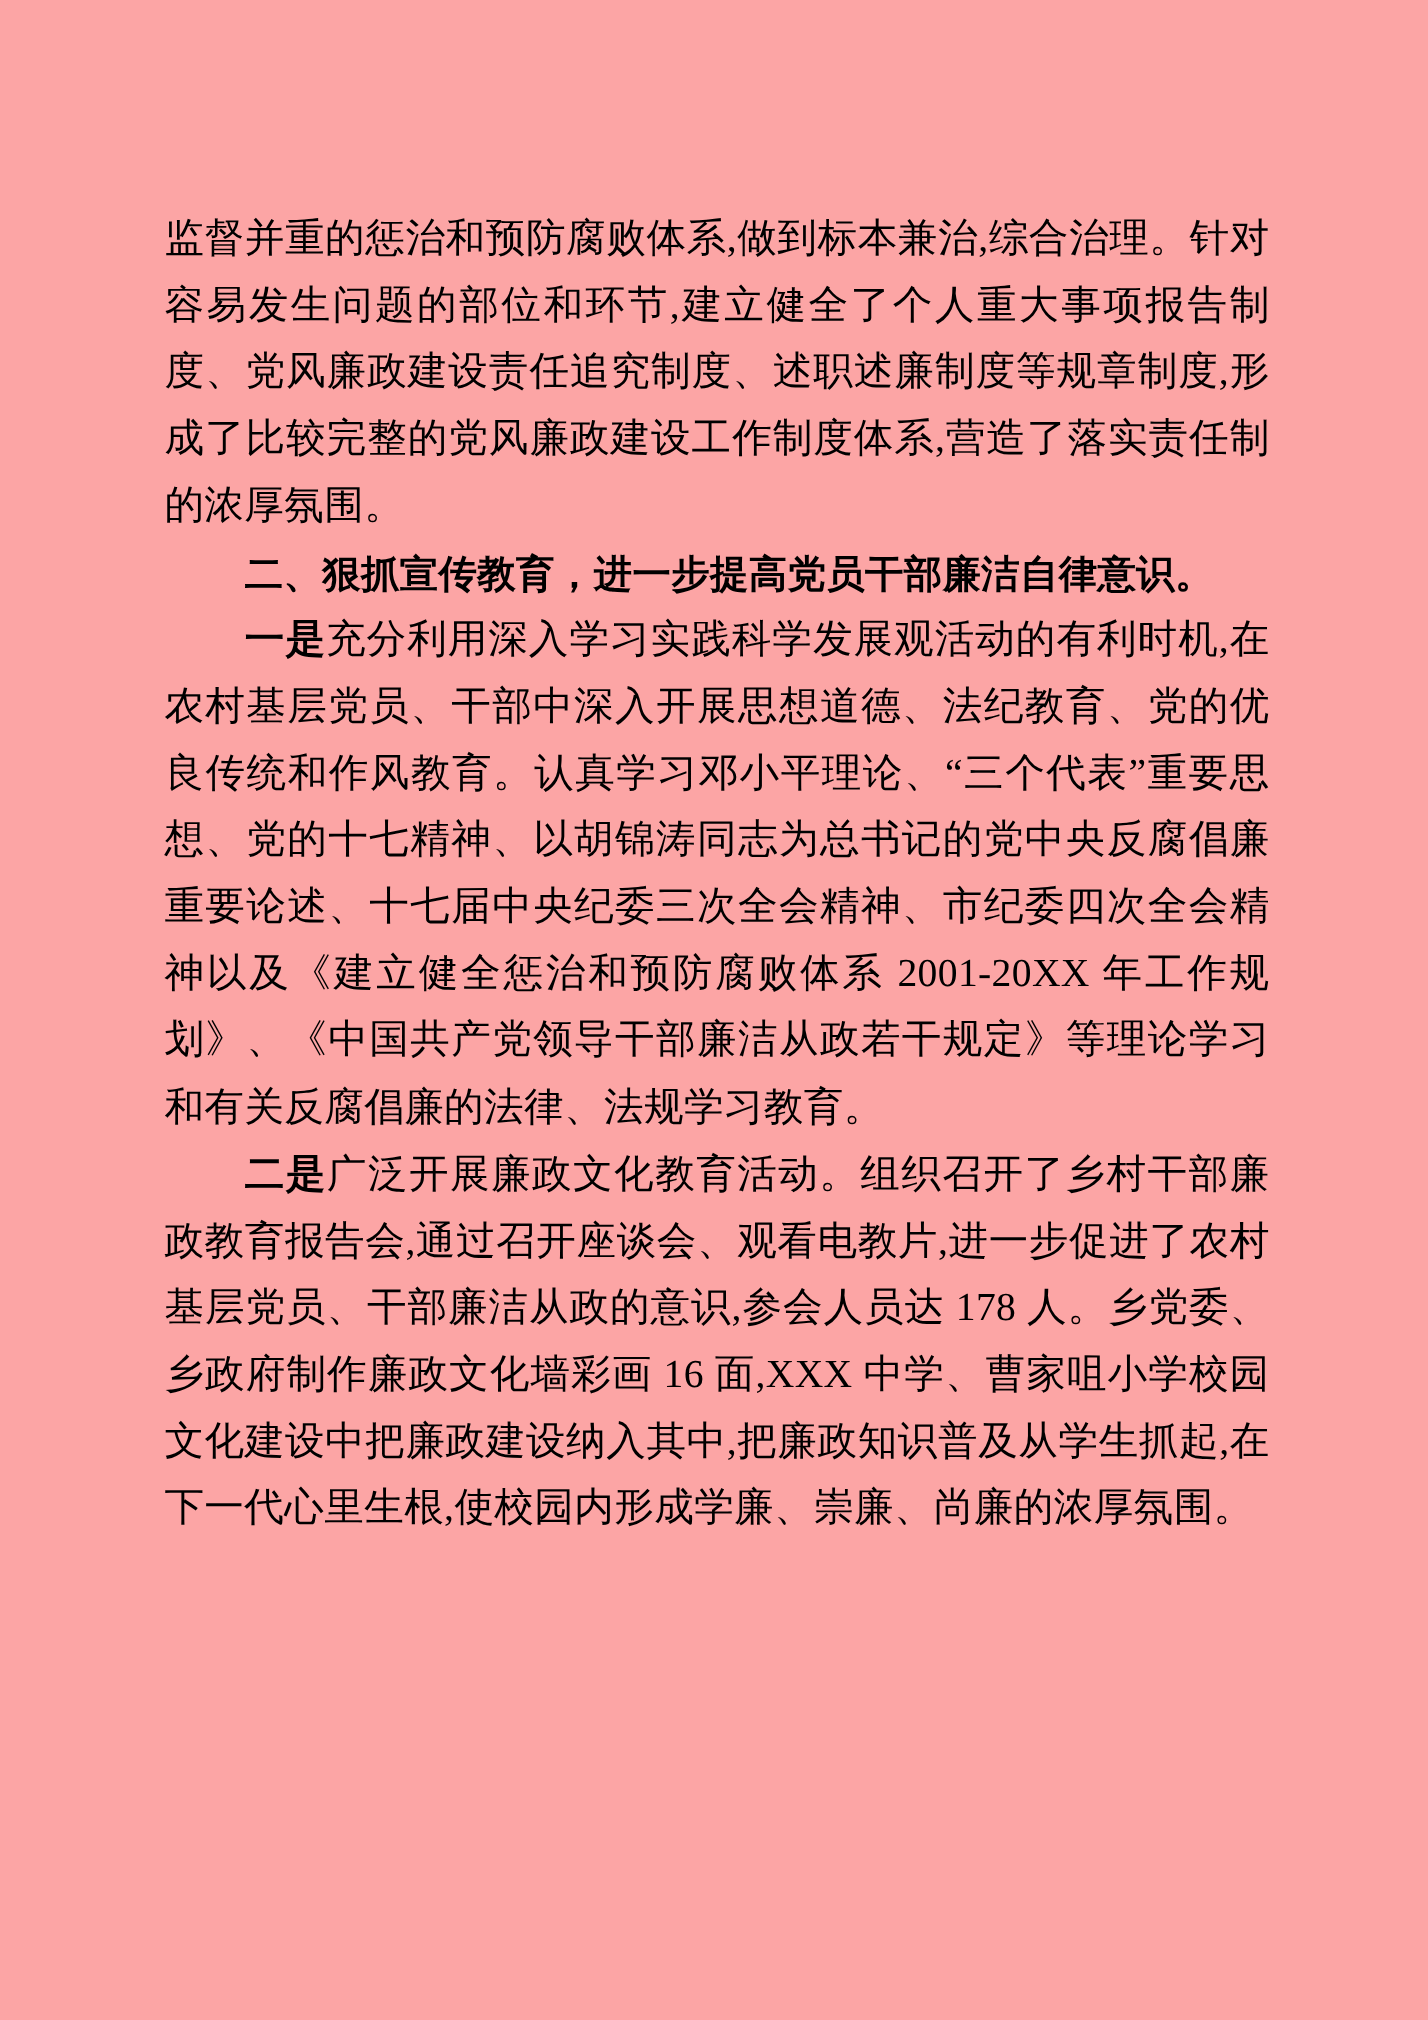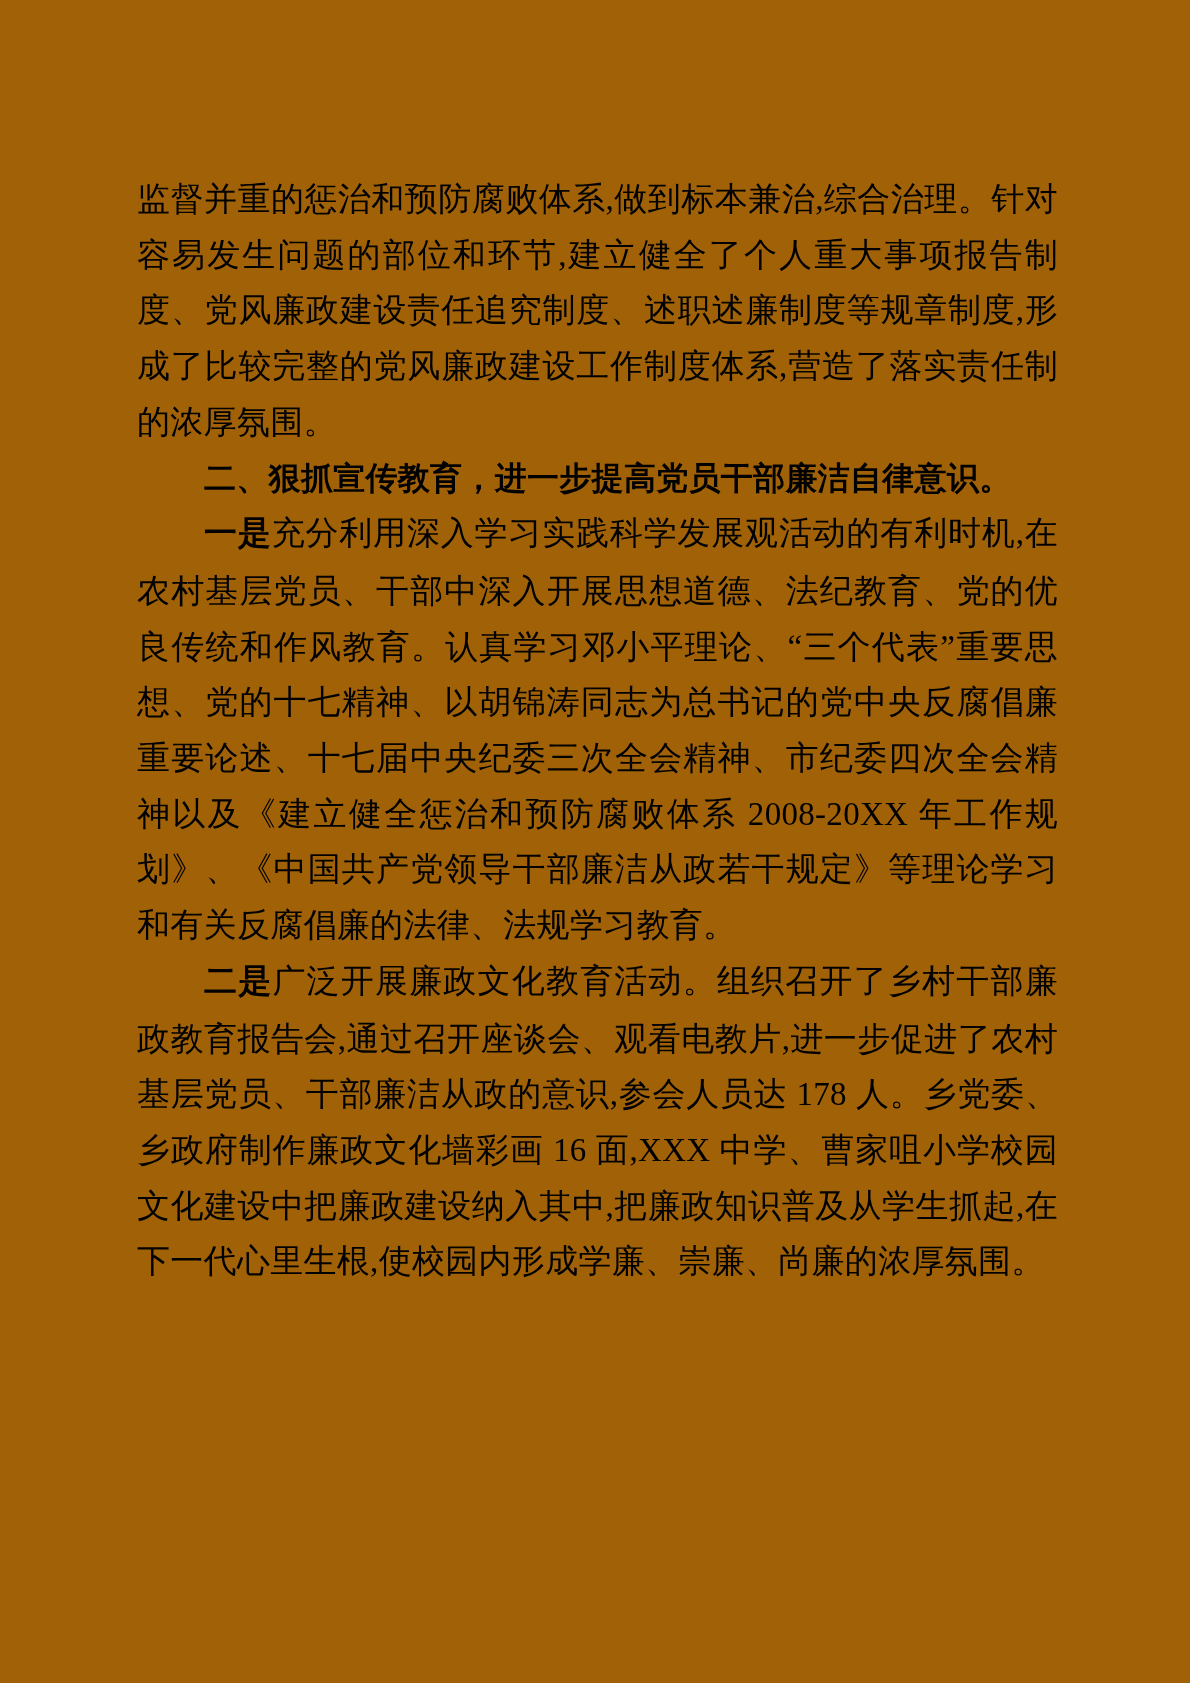--- a/index.html
+++ b/index.html
@@ -4,21 +4,21 @@
 <style>
   html, body {
     margin: 0;
     padding: 0;
     background: #ffffff;
   }
   .page {
     position: relative;
     width: 1190px;
     height: 1683px;
-    background: #a16207;
+    background: #fca5a5;
     overflow: hidden;
     margin: 0 auto;
     font-family: "Liberation Serif", serif;
   }
   .doc-body {
     position: absolute;
     left: 137px;
     top: 172px;
     width: 921px;
     color: #000000;
@@ -41,34 +41,34 @@
     margin: 0;
     padding: 0;
     text-indent: 67px;
     font-size: 32px;
     line-height: 55.7px;
     font-family: "Liberation Sans", sans-serif;
     font-weight: bold;
     text-align: justify;
   }
   .lead-in {
-    font-family: Liberation Mono, monospace;
+    font-family: Liberation Serif, serif;
     font-weight: bold;
     font-style: normal;
   }
 </style>
 </head>
 <body>
 
 <div class="page">
   <div class="doc-body">
 
     <p class="para continuation"><span>监督并重的惩治和预防腐败体系,做到标本兼治,综合治理。针对容易发生问题的部位和环节,建立健全了个人重大事项报告制度、党风廉政建设责任追究制度、述职述廉制度等规章制度,形成了比较完整的党风廉政建设工作制度体系,营造了落实责任制的浓厚氛围。</span></p>
 
     <h2 class="section-heading"><span>二、狠抓宣传教育，进一步提高党员干部廉洁自律意识。</span></h2>
 
-    <p class="para"><span class="lead-in">一是</span><span>充分利用深入学习实践科学发展观活动的有利时机,在农村基层党员、干部中深入开展思想道德、法纪教育、党的优良传统和作风教育。认真学习邓小平理论、“三个代表”重要思想、党的十七精神、以胡锦涛同志为总书记的党中央反腐倡廉重要论述、十七届中央纪委三次全会精神、市纪委四次全会精神以及《建立健全惩治和预防腐败体系 2008-20XX 年工作规划》、《中国共产党领导干部廉洁从政若干规定》等理论学习和有关反腐倡廉的法律、法规学习教育。</span></p>
+    <p class="para"><span class="lead-in">一是</span><span>充分利用深入学习实践科学发展观活动的有利时机,在农村基层党员、干部中深入开展思想道德、法纪教育、党的优良传统和作风教育。认真学习邓小平理论、“三个代表”重要思想、党的十七精神、以胡锦涛同志为总书记的党中央反腐倡廉重要论述、十七届中央纪委三次全会精神、市纪委四次全会精神以及《建立健全惩治和预防腐败体系 2001-20XX 年工作规划》、《中国共产党领导干部廉洁从政若干规定》等理论学习和有关反腐倡廉的法律、法规学习教育。</span></p>
 
     <p class="para"><span class="lead-in">二是</span><span>广泛开展廉政文化教育活动。组织召开了乡村干部廉政教育报告会,通过召开座谈会、观看电教片,进一步促进了农村基层党员、干部廉洁从政的意识,参会人员达 178 人。乡党委、乡政府制作廉政文化墙彩画 16 面,XXX 中学、曹家咀小学校园文化建设中把廉政建设纳入其中,把廉政知识普及从学生抓起,在下一代心里生根,使校园内形成学廉、崇廉、尚廉的浓厚氛围。</span></p>
 
 
   </div>
 </div>
 
 </body></html>

